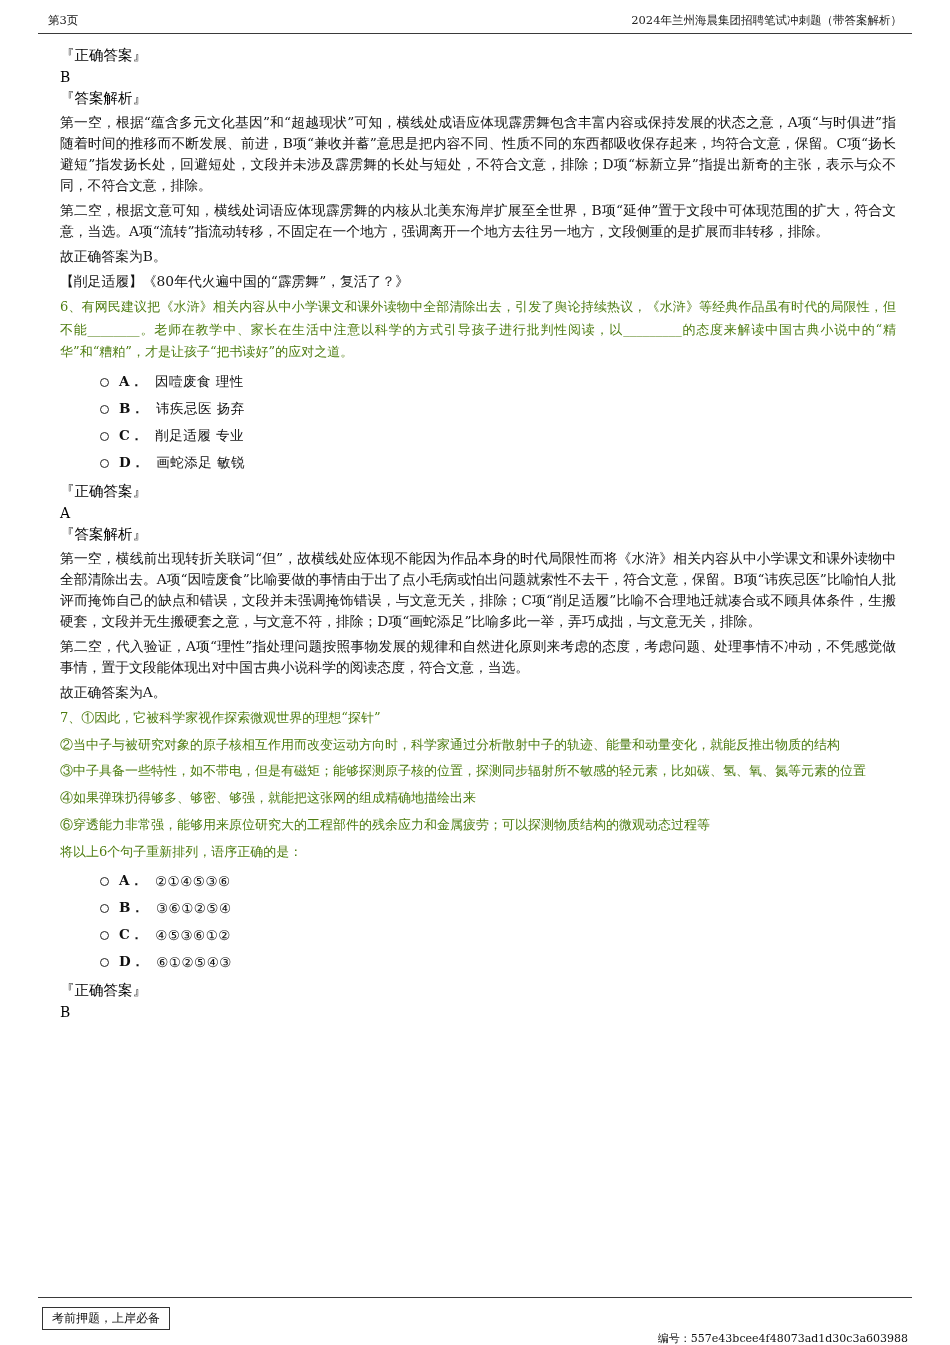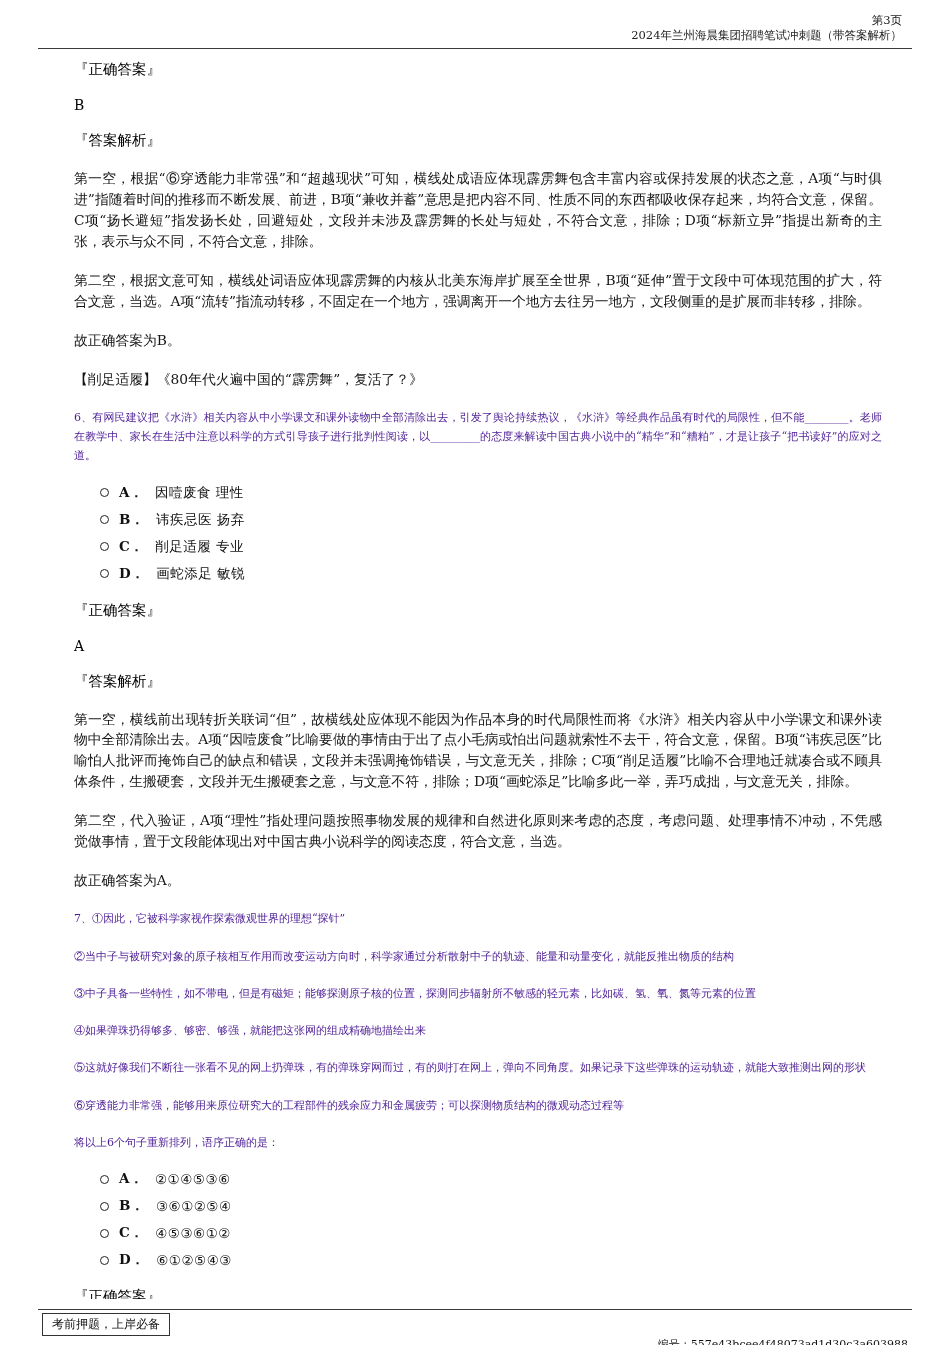--- a/index.html
+++ b/index.html
@@ -8,50 +8,50 @@
     width: 950px; height: 1345px; background: #ffffff; margin: 0 auto;
     position: relative; overflow: hidden;
     font-family: "DejaVu Serif", "Liberation Serif", serif;
     color: #111111;
   }
   .header {
     position: absolute; top: 0; left: 38px; right: 38px;
     display: flex; justify-content: space-between; align-items: flex-end;
     padding: 13px 10px 5px 10px;
     border-bottom: 1.5px solid #3a3a3a;
-    font-size: 11.5px; color: #222222; flex-direction: column;
+    font-size: 11.5px; color: #222222;
   }
   .content {
     position: absolute; top: 42px; left: 56px; right: 50px; bottom: 46px;
     overflow: hidden;
   }
-  .content p { margin: 18px; }
+  .content p { margin: 4px; }
   .bracket { font-size: 14.5px; margin: 13px 0 3px 0; color: #000; }
   .answer  { font-size: 14px;   margin: 0 0 5px 0;  color: #000; }
   .para {
     font-size: 13.8px; line-height: 1.52; text-align: justify;
     margin: 11px 0; color: #141414;
   }
   .question {
-    font-size: 11px; line-height: 1.75; text-align: justify;
-    margin: 11px 0; color: #4c1d95;
+    font-size: 13px; line-height: 1.75; text-align: justify;
+    margin: 11px 0; color: #4d7c0f;
   }
   .options { margin: 6px 0 10px 44px; }
   .option-row {
     display: flex; align-items: center; margin: 9px 0;
     font-size: 13.5px; color: #111;
   }
   .radio {
     width: 9px; height: 9px; border: 1.6px solid #222; border-radius: 50%;
     margin-right: 10px; flex: none; background: #fff;
   }
   .opt-letter { margin-right: 12px; font-weight: bold; }
   .opt-text { letter-spacing: 0.5px; }
   .footer {
-    position: absolute; bottom: 0; left: 38px; right: 38px; height: 36px;
+    position: absolute; bottom: 0; left: 38px; right: 38px; height: 48px;
     border-top: 1.5px solid #3a3a3a;
     display: flex; justify-content: space-between; align-items: center;
     padding: 0 4px 6px 4px; font-size: 12.5px; color: #111;
   }
   .footer-box {
     border: 1.5px solid #333; padding: 2px 9px; font-size: 12px; color: #111;
   }
   .doc-number { font-size: 11px; margin-top: 40px; }
 </style>
 </head>
@@ -61,21 +61,21 @@
 
   <div class="header">
     <span>第3页</span>
     <span>2024年兰州海晨集团招聘笔试冲刺题（带答案解析）</span>
   </div>
 
   <div class="content" id="content">
       <p class="bracket">『正确答案』</p>
       <p class="answer">B</p>
       <p class="bracket">『答案解析』</p>
-      <p class="para">第一空，根据“⑥穿透能力非常强”和“超越现状”可知，横线处成语应体现霹雳舞包含丰富内容或保持发展的状态之意，A项“与时俱进”指随着时间的推移而不断发展、前进，B项“兼收并蓄”意思是把内容不同、性质不同的东西都吸收保存起来，均符合文意，保留。C项“扬长避短”指发扬长处，回避短处，文段并未涉及霹雳舞的长处与短处，不符合文意，排除；D项“标新立异”指提出新奇的主张，表示与众不同，不符合文意，排除。</p>
+      <p class="para">第一空，根据“蕴含多元文化基因”和“超越现状”可知，横线处成语应体现霹雳舞包含丰富内容或保持发展的状态之意，A项“与时俱进”指随着时间的推移而不断发展、前进，B项“兼收并蓄”意思是把内容不同、性质不同的东西都吸收保存起来，均符合文意，保留。C项“扬长避短”指发扬长处，回避短处，文段并未涉及霹雳舞的长处与短处，不符合文意，排除；D项“标新立异”指提出新奇的主张，表示与众不同，不符合文意，排除。</p>
       <p class="para">第二空，根据文意可知，横线处词语应体现霹雳舞的内核从北美东海岸扩展至全世界，B项“延伸”置于文段中可体现范围的扩大，符合文意，当选。A项“流转”指流动转移，不固定在一个地方，强调离开一个地方去往另一地方，文段侧重的是扩展而非转移，排除。</p>
       <p class="para">故正确答案为B。</p>
       <p class="para">【削足适履】《80年代火遍中国的“霹雳舞”，复活了？》</p>
       <p class="question">6、有网民建议把《水浒》相关内容从中小学课文和课外读物中全部清除出去，引发了舆论持续热议，《水浒》等经典作品虽有时代的局限性，但不能________。老师在教学中、家长在生活中注意以科学的方式引导孩子进行批判性阅读，以_________的态度来解读中国古典小说中的“精华”和“糟粕”，才是让孩子“把书读好”的应对之道。</p>
       <div class="options">
         <div class="option-row">
           <span class="radio"></span>
           <span class="opt-letter">A．</span>
           <span class="opt-text">因噎废食 理性</span>
         </div>
@@ -98,21 +98,20 @@
       <p class="bracket">『正确答案』</p>
       <p class="answer">A</p>
       <p class="bracket">『答案解析』</p>
       <p class="para">第一空，横线前出现转折关联词“但”，故横线处应体现不能因为作品本身的时代局限性而将《水浒》相关内容从中小学课文和课外读物中全部清除出去。A项“因噎废食”比喻要做的事情由于出了点小毛病或怕出问题就索性不去干，符合文意，保留。B项“讳疾忌医”比喻怕人批评而掩饰自己的缺点和错误，文段并未强调掩饰错误，与文意无关，排除；C项“削足适履”比喻不合理地迁就凑合或不顾具体条件，生搬硬套，文段并无生搬硬套之意，与文意不符，排除；D项“画蛇添足”比喻多此一举，弄巧成拙，与文意无关，排除。</p>
       <p class="para">第二空，代入验证，A项“理性”指处理问题按照事物发展的规律和自然进化原则来考虑的态度，考虑问题、处理事情不冲动，不凭感觉做事情，置于文段能体现出对中国古典小说科学的阅读态度，符合文意，当选。</p>
       <p class="para">故正确答案为A。</p>
       <p class="question">7、①因此，它被科学家视作探索微观世界的理想“探针”</p>
       <p class="question">②当中子与被研究对象的原子核相互作用而改变运动方向时，科学家通过分析散射中子的轨迹、能量和动量变化，就能反推出物质的结构</p>
       <p class="question">③中子具备一些特性，如不带电，但是有磁矩；能够探测原子核的位置，探测同步辐射所不敏感的轻元素，比如碳、氢、氧、氮等元素的位置</p>
       <p class="question">④如果弹珠扔得够多、够密、够强，就能把这张网的组成精确地描绘出来</p>
-      <p class="question">⑤这就好像我们不断往一张看不见的网上扔弹珠，有的弹珠穿网而过，有的则打在网上，弹向不同角度。如果记录下这些弹珠的运动轨迹，就能大致推测出网的形状</p>
       <p class="question">⑥穿透能力非常强，能够用来原位研究大的工程部件的残余应力和金属疲劳；可以探测物质结构的微观动态过程等</p>
       <p class="question">将以上6个句子重新排列，语序正确的是：</p>
       <div class="options">
         <div class="option-row">
           <span class="radio"></span>
           <span class="opt-letter">A．</span>
           <span class="opt-text">②①④⑤③⑥</span>
         </div>
         <div class="option-row">
           <span class="radio"></span>

